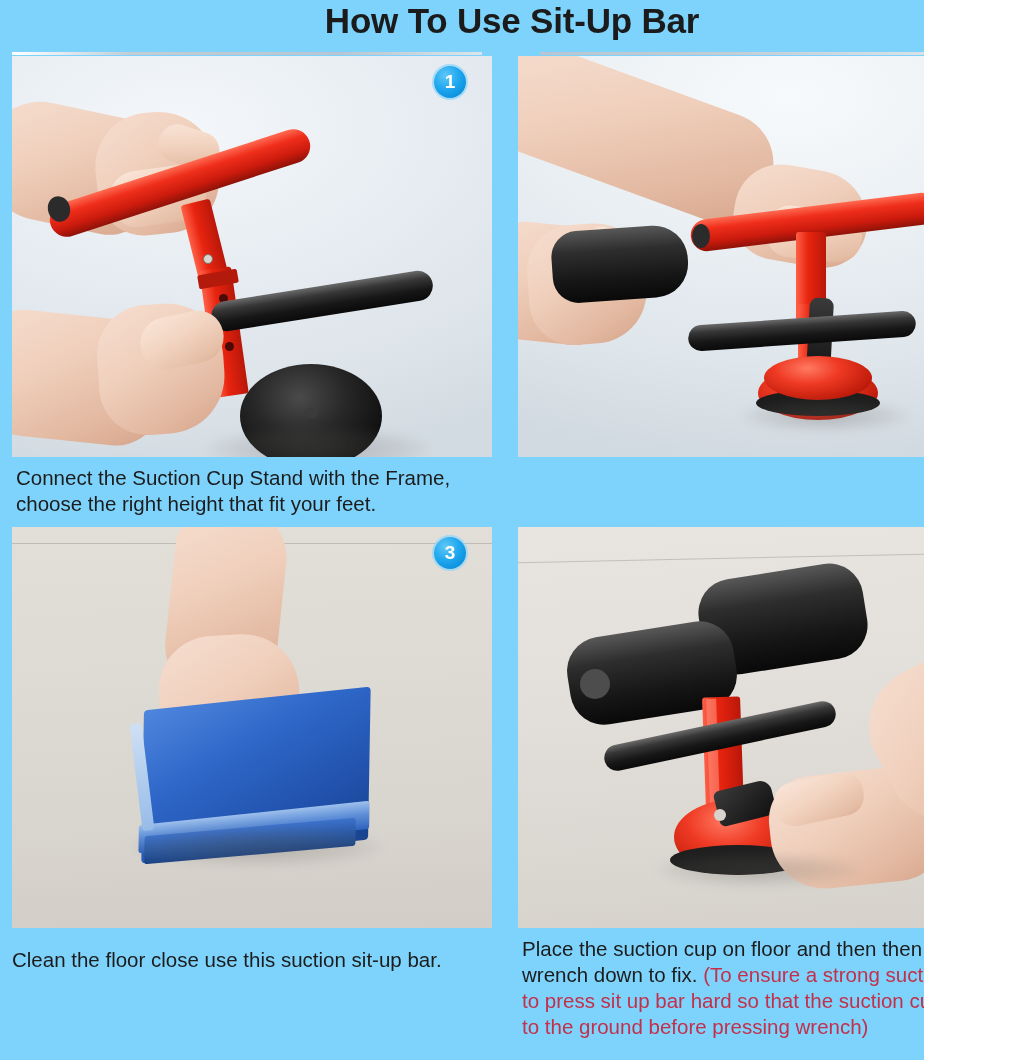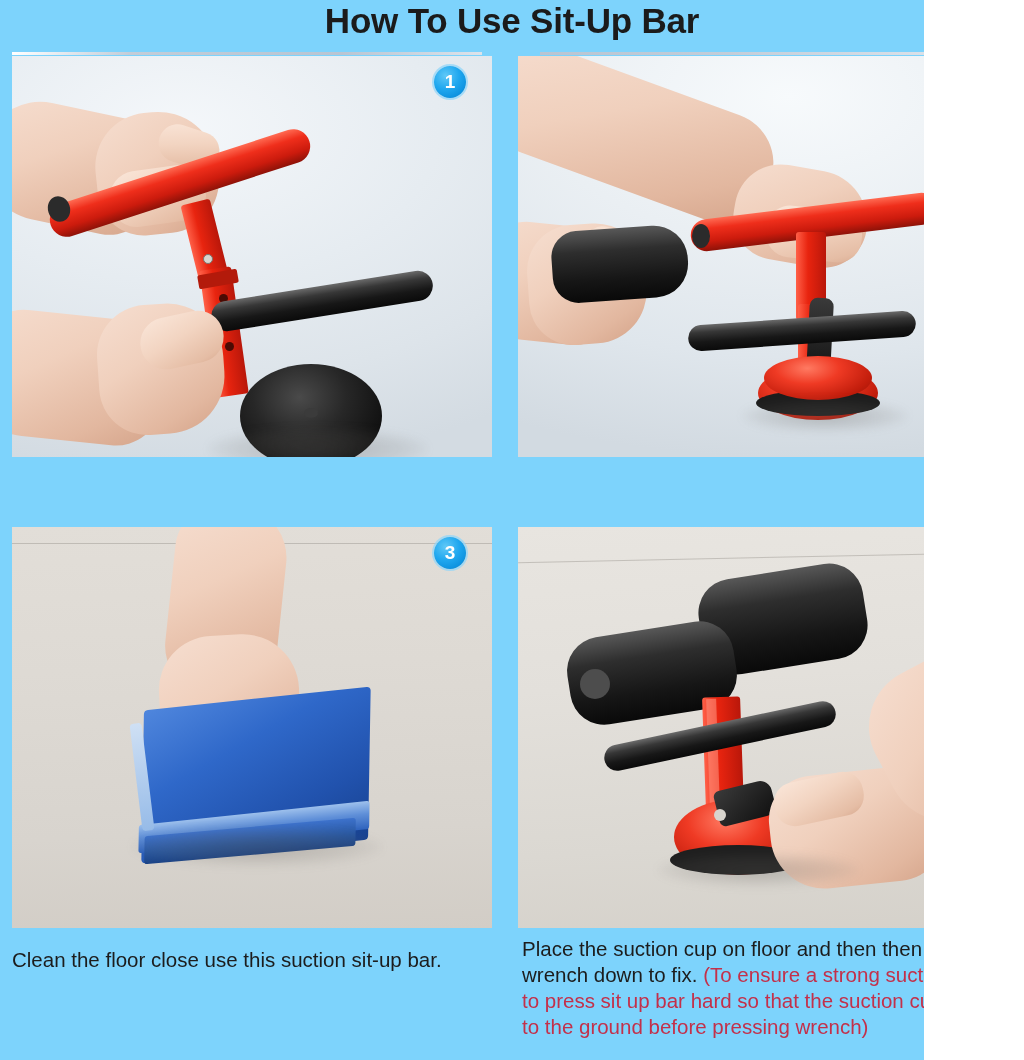--- a/index.html
+++ b/index.html
@@ -297,16 +297,17 @@
 
       <div class="skin" style="left:252px; top:244px; width:176px; height:114px; border-radius:44px 50px 50px 54px; transform:rotate(-6deg);"></div>
       <div class="skin" style="left:358px; top:128px; width:160px; height:160px; border-radius:60px 44px 40px 62px; transform:rotate(-28deg);"></div>
       <div class="skin-lite" style="left:256px; top:250px; width:90px; height:44px; border-radius:20px; transform:rotate(-12deg);"></div>
 
       <div class="floor-shadow" style="left:140px; top:326px; width:200px; height:34px;"></div>
     </div>
   </div>
   <div class="badge" id="badge-4">4</div>
 
+  <div class="caption" id="caption-1">Connect the Suction Cup Stand with the Frame, choose the right height that fit your feet.</div>
   <div class="caption" id="caption-3">Clean the floor close use this suction sit-up bar.</div>
   <div class="caption" id="caption-4"><span>Place the suction cup on floor and then then the wrench down to fix. </span><span class="red-note">(To ensure a strong suction, need to press sit up bar hard so that the suction cup is close to the ground before pressing wrench)</span></div>
 
 </div>
 
 </body></html>

